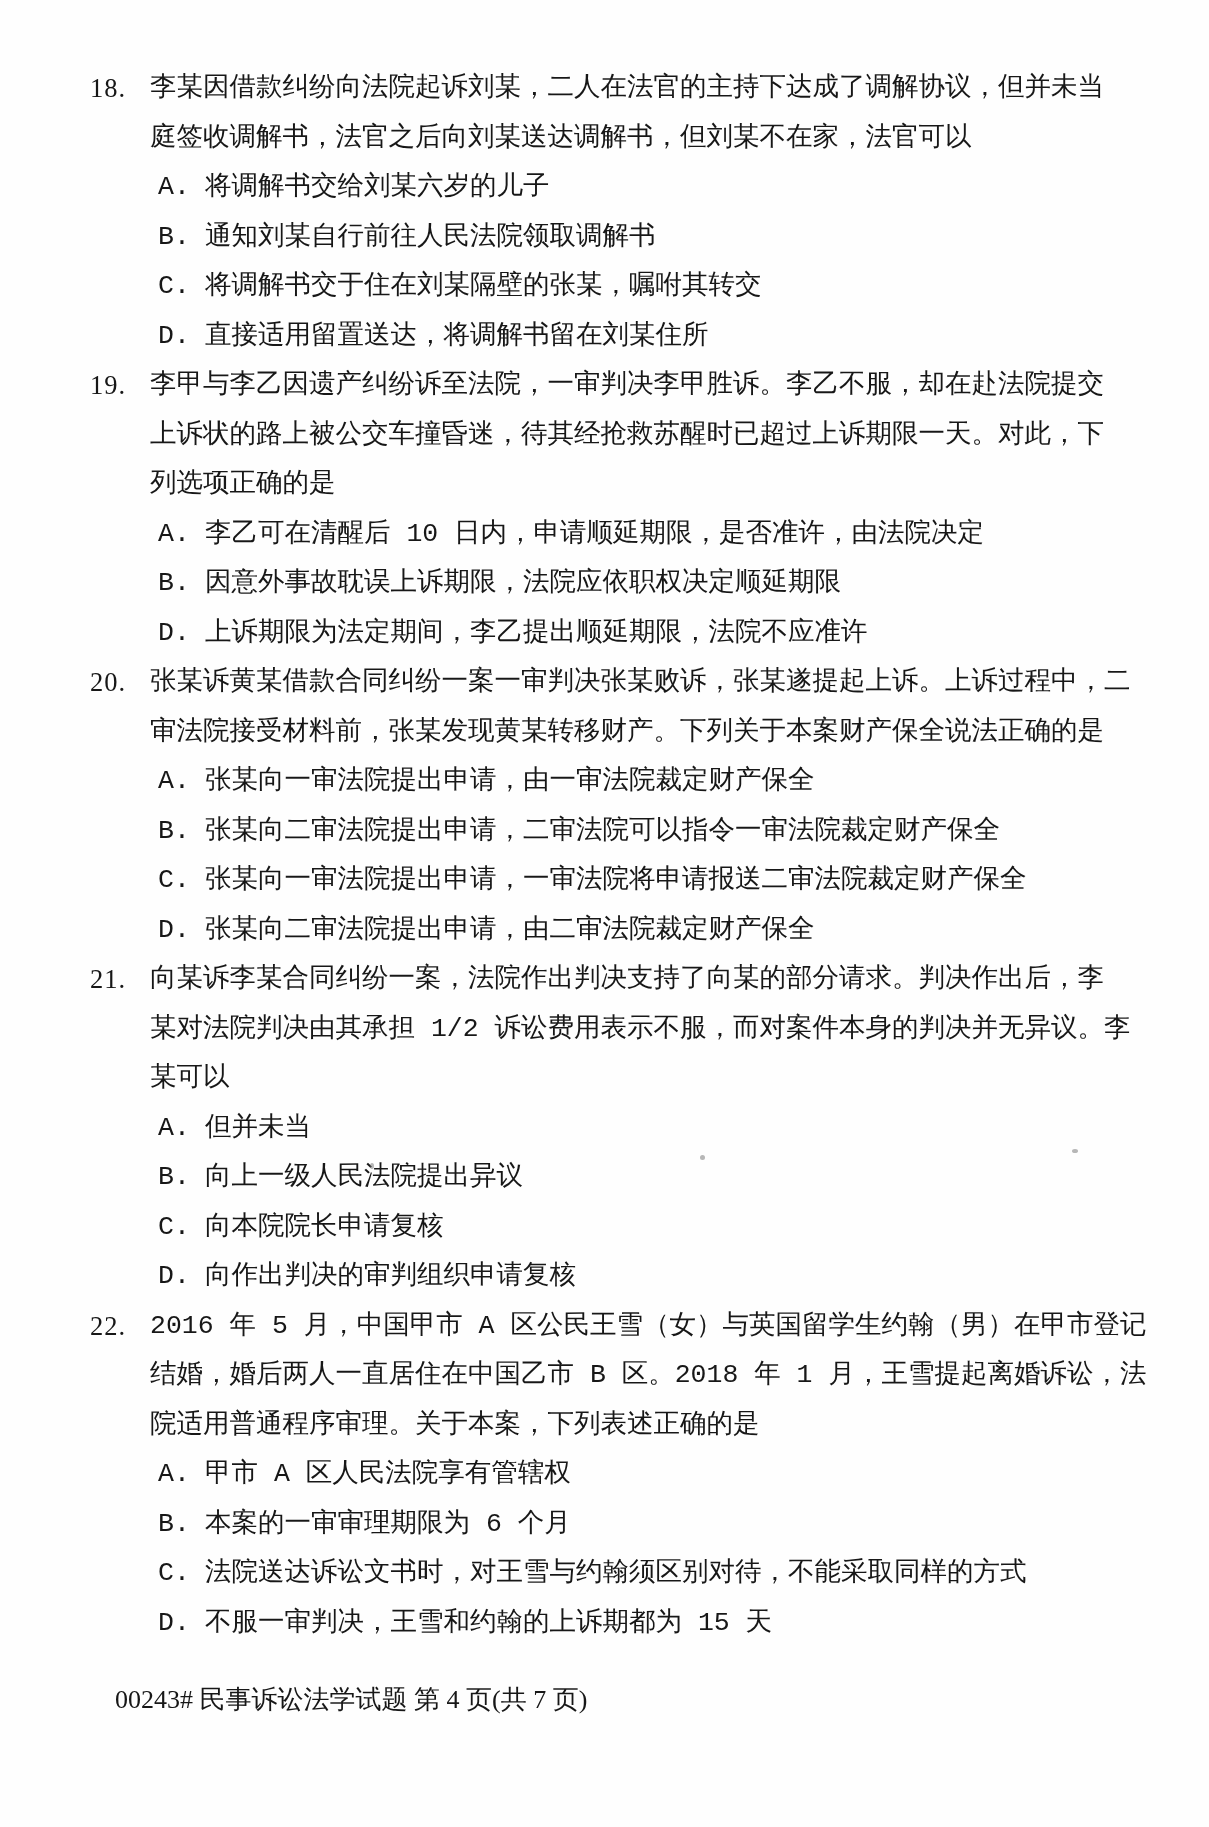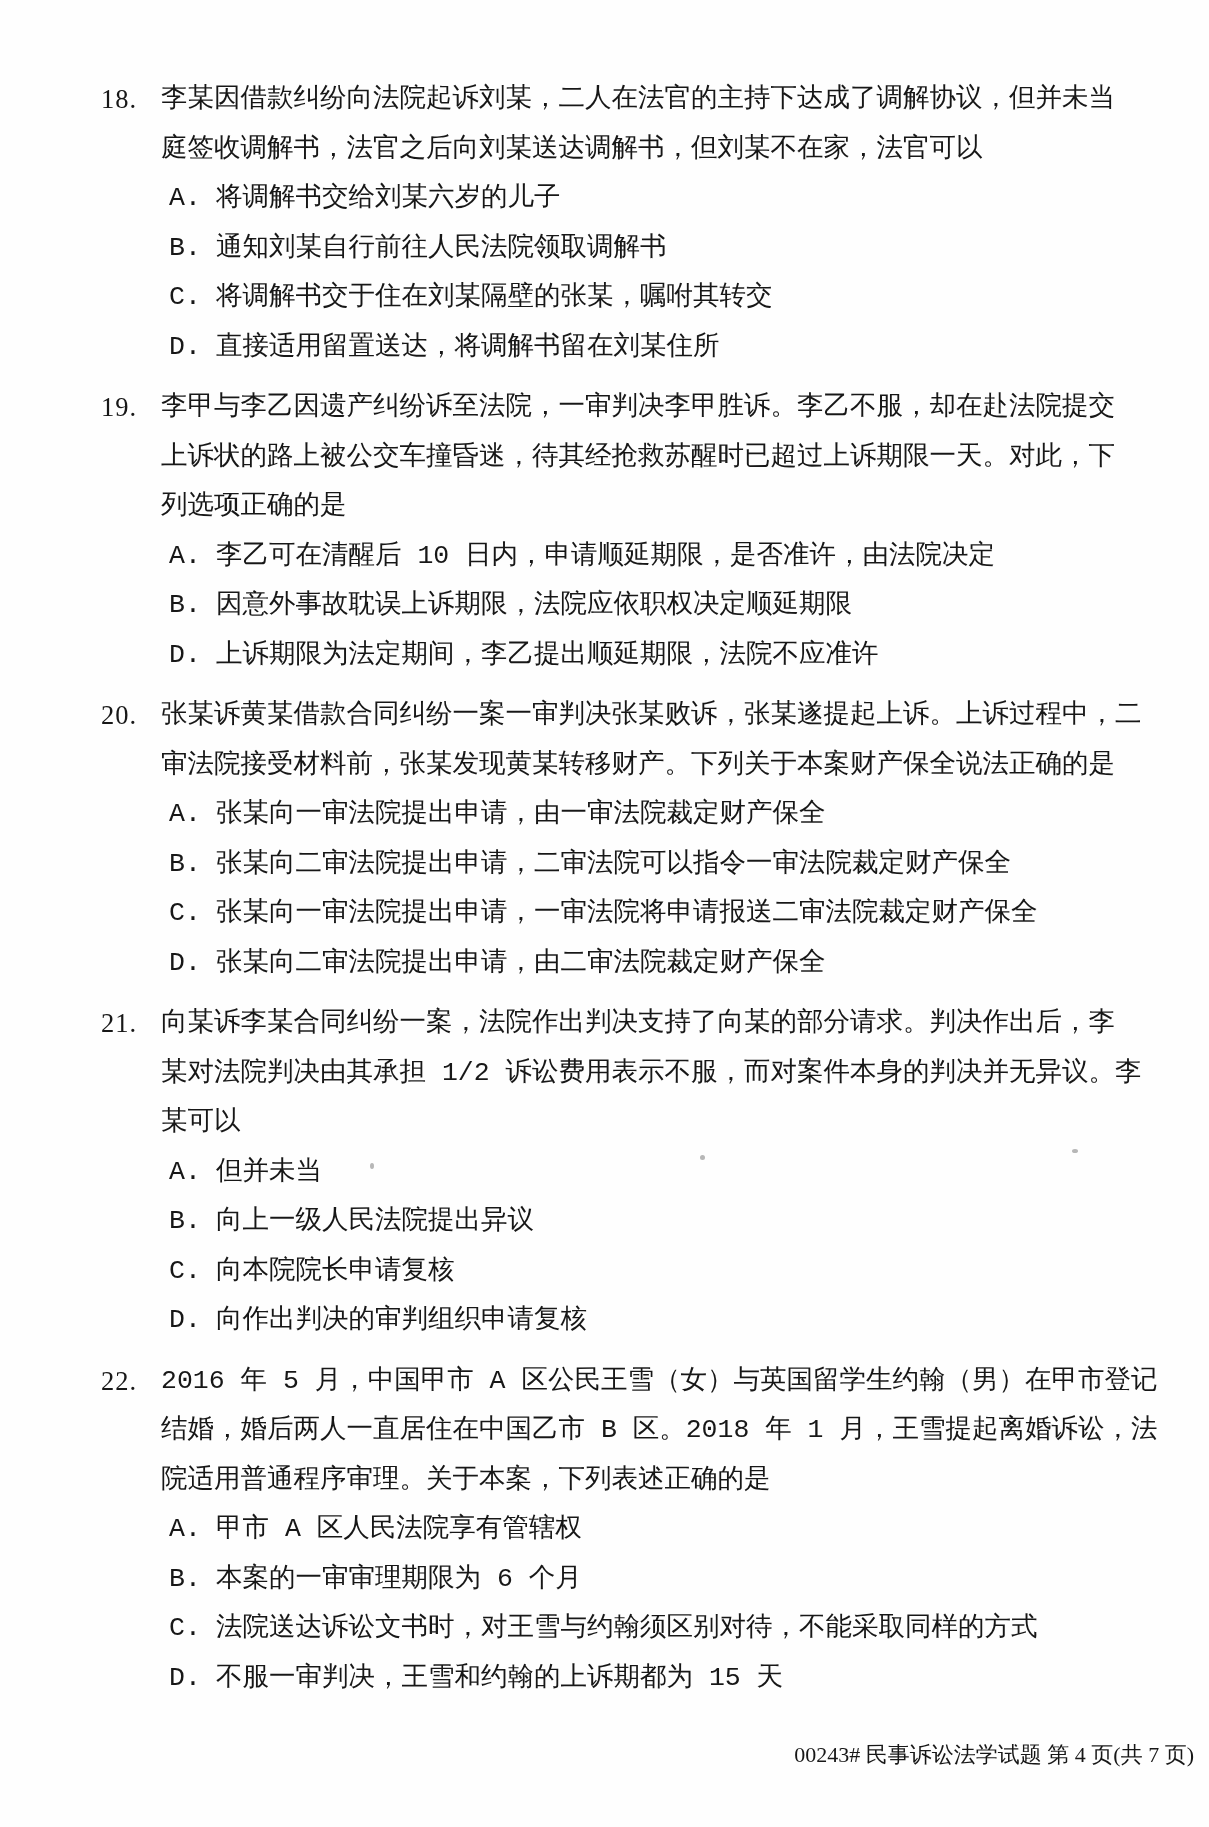--- a/index.html
+++ b/index.html
@@ -10,30 +10,30 @@
     background:#fefefe;
     color:#171717;
     font-family:"Liberation Serif","DejaVu Serif",serif;
     font-size:26.5px;
     line-height:49.5px;
     box-sizing:border-box;
     padding:64px 40px 0 90px;
     overflow:hidden;
     -webkit-font-smoothing:antialiased;
   }
-  .question { margin:11px; }
+  .question { margin:0; }
   .qrow { display:flex; align-items:flex-start; }
   .qnum { flex:0 0 60px; letter-spacing:1px; }
   .stem { flex:1 1 auto; white-space:pre;font-family:Liberation Mono, monospace; }
   .option { margin-left:68px; white-space:nowrap;font-family:Liberation Mono, monospace; }
   .opt-label { display:inline-block; width:47px; }
   .page-footer {
     margin-top:27px;
-    text-align:right;
-    font-size:22px;
+    text-align:left;
+    font-size:26px;
     transform:translateX(25px);
     white-space:nowrap;
   }
   .speck {
     position:absolute; width:5px; height:5px;
     background:#6f6f6f; border-radius:50%; opacity:.5;
   }
   .speck-1 { left:370px; top:1163px; width:4px; height:6px; }
   .speck-2 { left:700px; top:1155px; }
   .speck-3 { left:1072px; top:1149px; width:6px; height:4px; }

